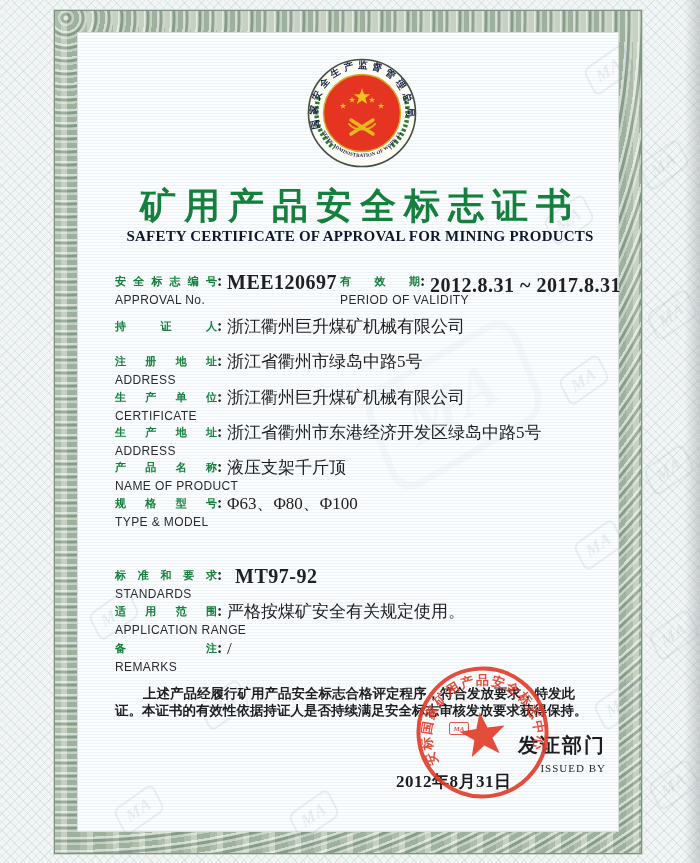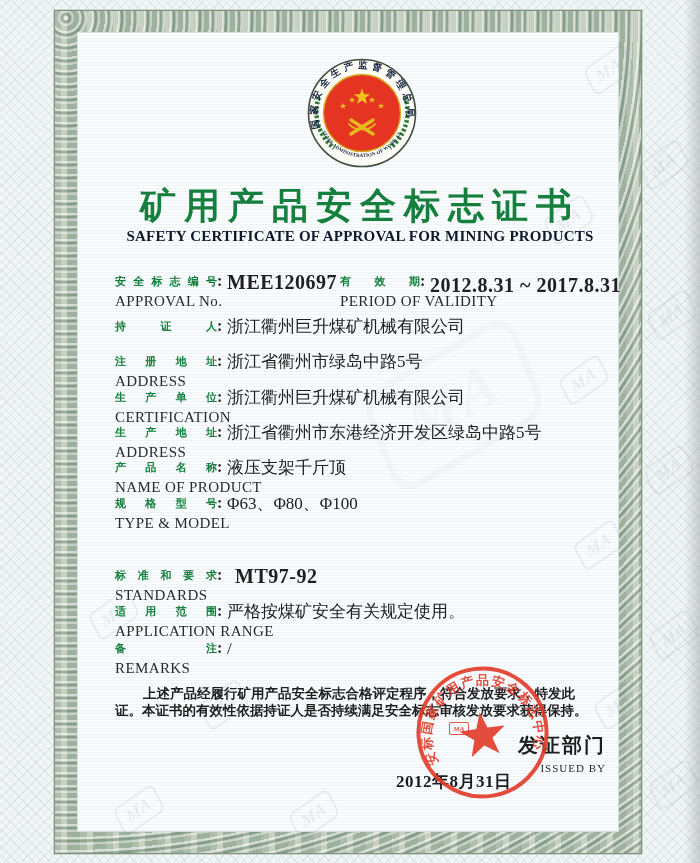--- a/index.html
+++ b/index.html
@@ -53,22 +53,22 @@
     font-size:15px;font-weight:bold;letter-spacing:.2px;color:#0f172a;white-space:nowrap;
   }
   .row{position:absolute;left:115px;width:490px;}
   .lab{
     display:inline-block;width:102px;text-align:justify;text-align-last:justify;
     font-size:11px;font-weight:bold;color:#15803d;vertical-align:top;line-height:19px;
   }
   .lab.short{width:80px;}
   .colon{font-size:16px;font-weight:bold;}
   .en{
-    font-size:15px;letter-spacing:.4px;color:#2a2a2c;margin-top:2px;
-    font-family:Liberation Serif, serif;
+    font-size:12px;letter-spacing:.4px;color:#2a2a2c;margin-top:2px;
+    font-family:Liberation Sans, sans-serif;
   }
   .val{
     position:absolute;left:112px;top:0;font-size:17px;color:#202022;white-space:nowrap;line-height:20px;
   }
   .val.latin{font-size:20px;font-weight:bold;letter-spacing:.5px;}
   .half2{position:absolute;left:225px;top:0;width:265px;}
   .half2 .val{left:90px;top:3px;}
   .footer-par{position:absolute;left:115px;top:685px;width:480px;font-size:13.5px;font-weight:600;color:#1e1e20;line-height:17px;}
   .footer-par div{white-space:nowrap;}
   .footer-par .l1{padding-left:28px;}
@@ -156,21 +156,21 @@
   </div>
 
   <div class="row" style="top:352px">
     <span class="lab"><span>注册地址</span></span><span class="colon">:</span>
     <div class="en">ADDRESS</div>
     <span class="val">浙江省衢州市绿岛中路5号</span>
   </div>
 
   <div class="row" style="top:388px">
     <span class="lab"><span>生产单位</span></span><span class="colon">:</span>
-    <div class="en">CERTIFICATION</div>
+    <div class="en">CERTIFICATE</div>
     <span class="val">浙江衢州巨升煤矿机械有限公司</span>
   </div>
 
   <div class="row" style="top:423px">
     <span class="lab"><span>生产地址</span></span><span class="colon">:</span>
     <div class="en">ADDRESS</div>
     <span class="val">浙江省衢州市东港经济开发区绿岛中路5号</span>
   </div>
 
   <div class="row" style="top:458px">

